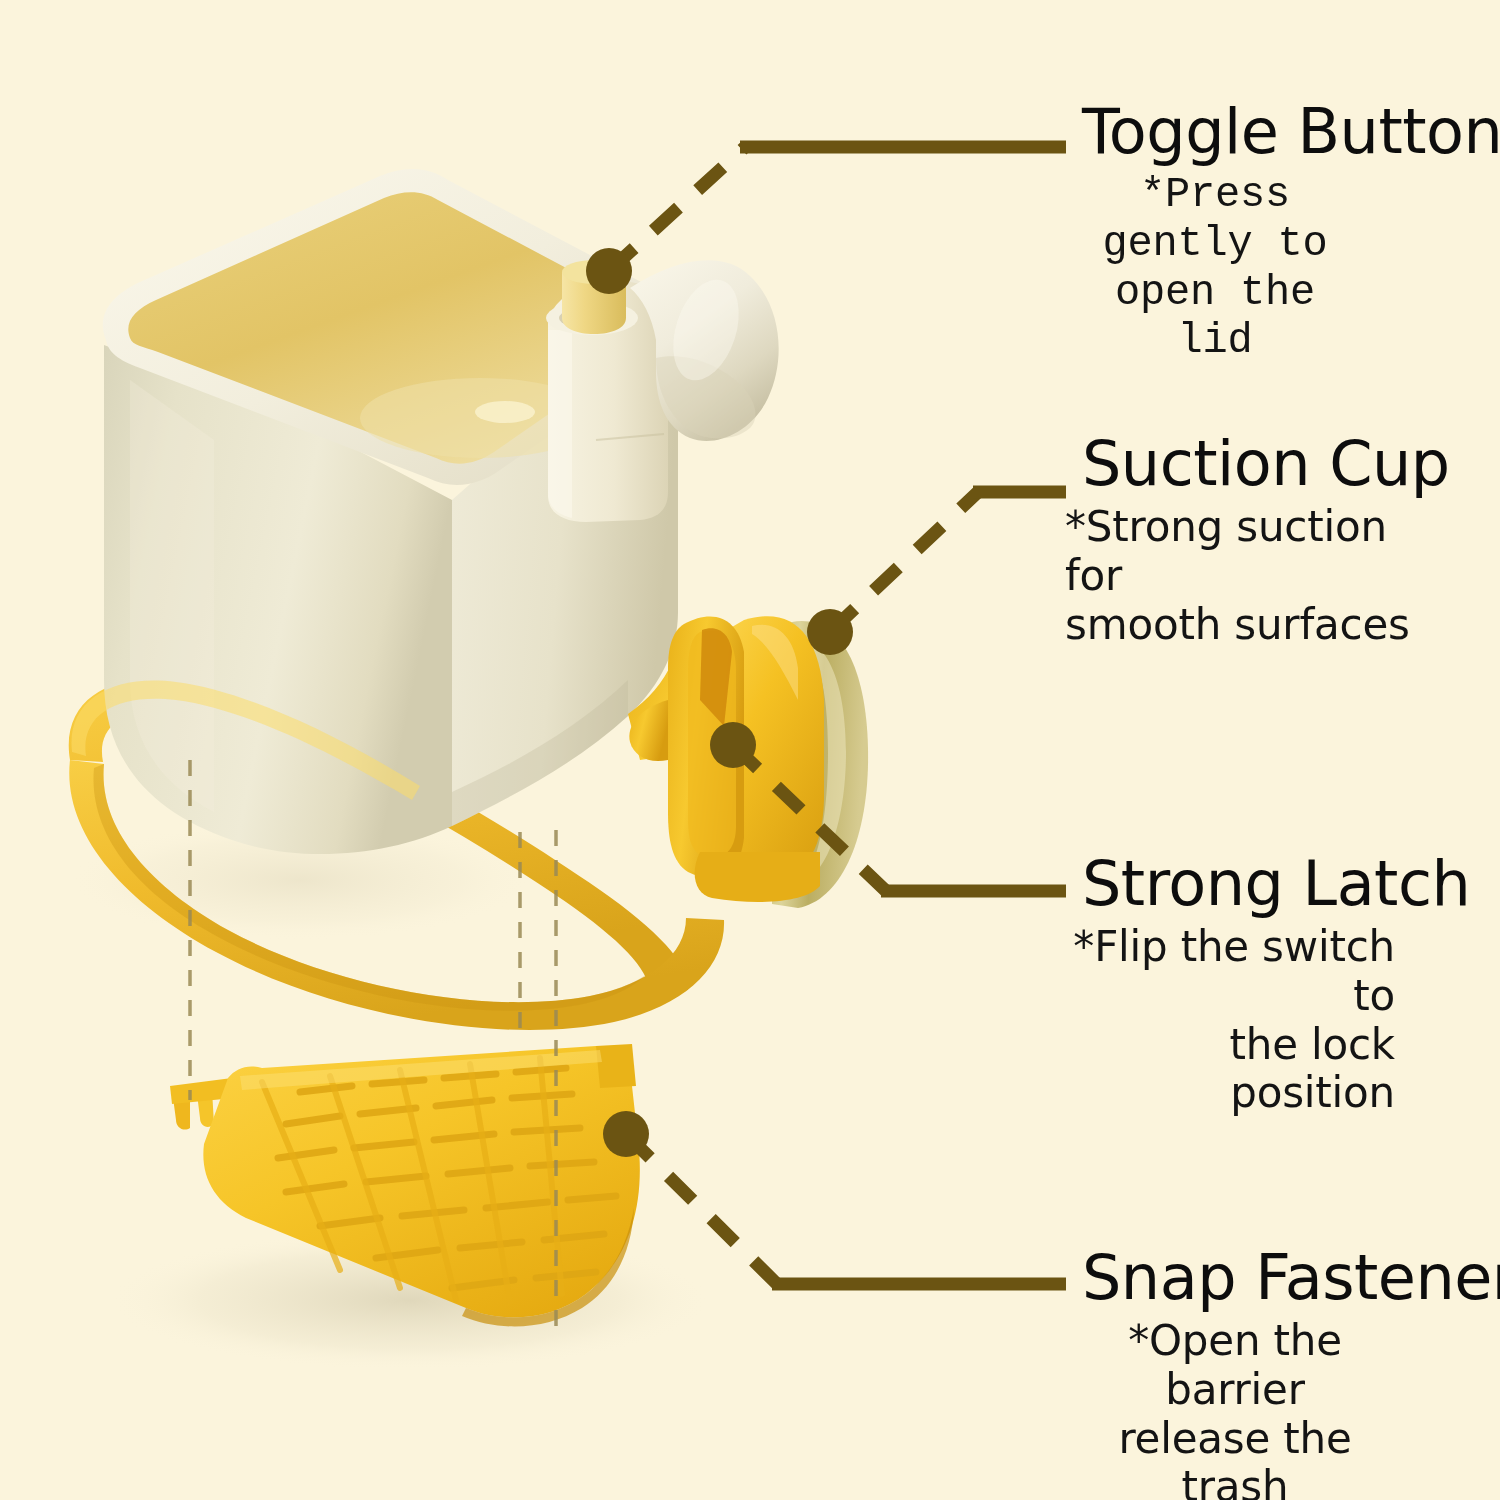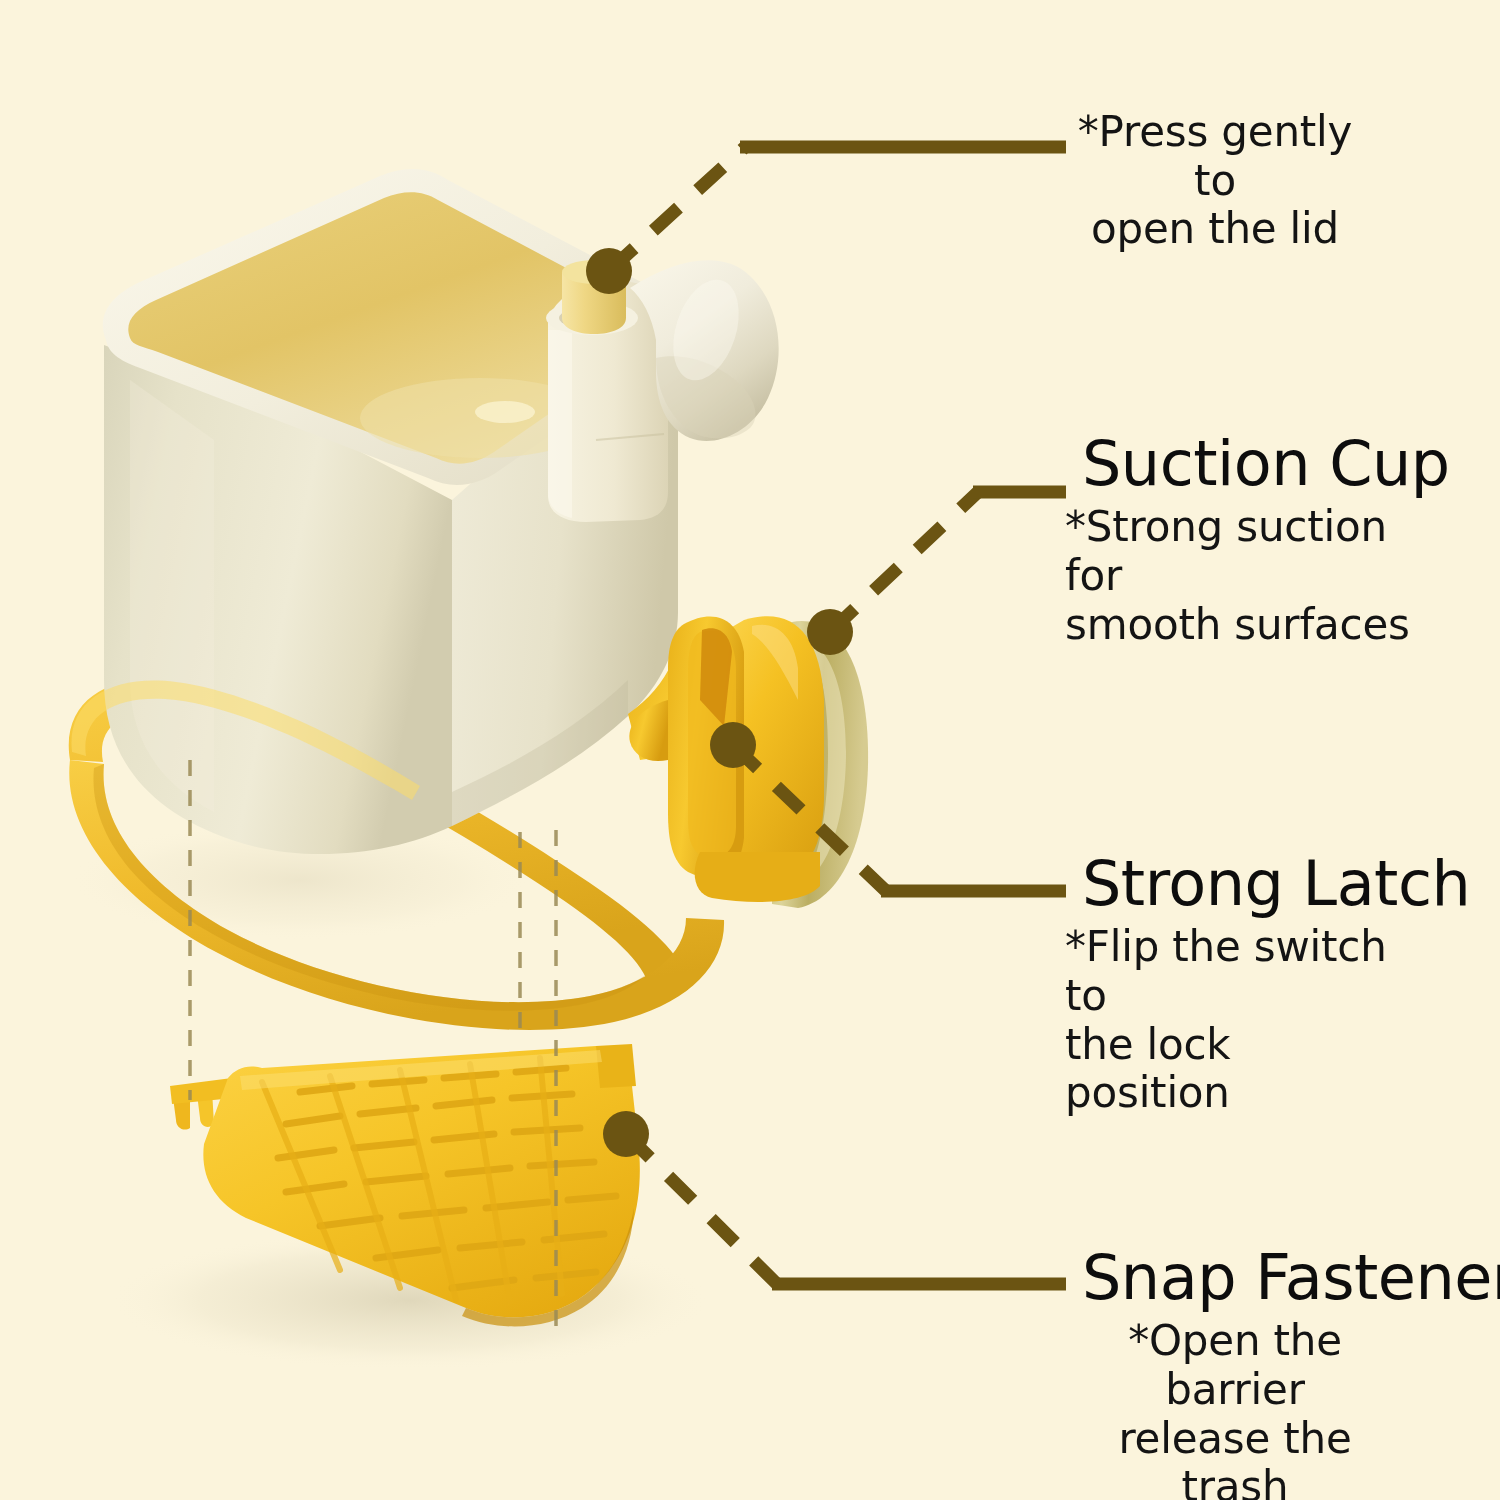--- a/index.html
+++ b/index.html
@@ -318,33 +318,34 @@
     </g>
     <g fill="#6B5412">
       <circle cx="609" cy="271" r="23"></circle>
       <circle cx="830" cy="632" r="23"></circle>
       <circle cx="733" cy="745" r="23"></circle>
       <circle cx="626" cy="1134" r="23"></circle>
     </g>
   </svg>
 
   <div class="ann" style="left:1082px;top:100px;width:400px;text-align:left;">
-    <div class="sub" style="text-align:center;width:300px;margin-left:-17px;">*Press gently to
+    <div class="ttl">Toggle Button</div>
+    <div class="sub" style="text-align:center;width:300px;margin-left:-17px;font-family:Liberation Mono, monospace;">*Press gently to
 open the lid</div>
   </div>
 
   <div class="ann" style="left:1082px;top:432px;width:400px;text-align:left;">
     <div class="ttl">Suction Cup</div>
     <div class="sub" style="text-align:left;width:352px;margin-left:-17px;">*Strong suction for
 smooth surfaces</div>
   </div>
 
   <div class="ann" style="left:1082px;top:852px;width:400px;text-align:left;">
     <div class="ttl">Strong Latch</div>
-    <div class="sub" style="text-align:left;width:330px;margin-left:-17px;">*Flip the switch to
+    <div class="sub" style="text-align:right;width:330px;margin-left:-17px;">*Flip the switch to
 the lock position</div>
   </div>
 
   <div class="ann" style="left:1082px;top:1246px;width:400px;text-align:left;">
     <div class="ttl">Snap Fastener</div>
     <div class="sub" style="text-align:center;width:340px;margin-left:-17px;">*Open the barrier
 release the trash</div>
   </div>
 
 </div>

